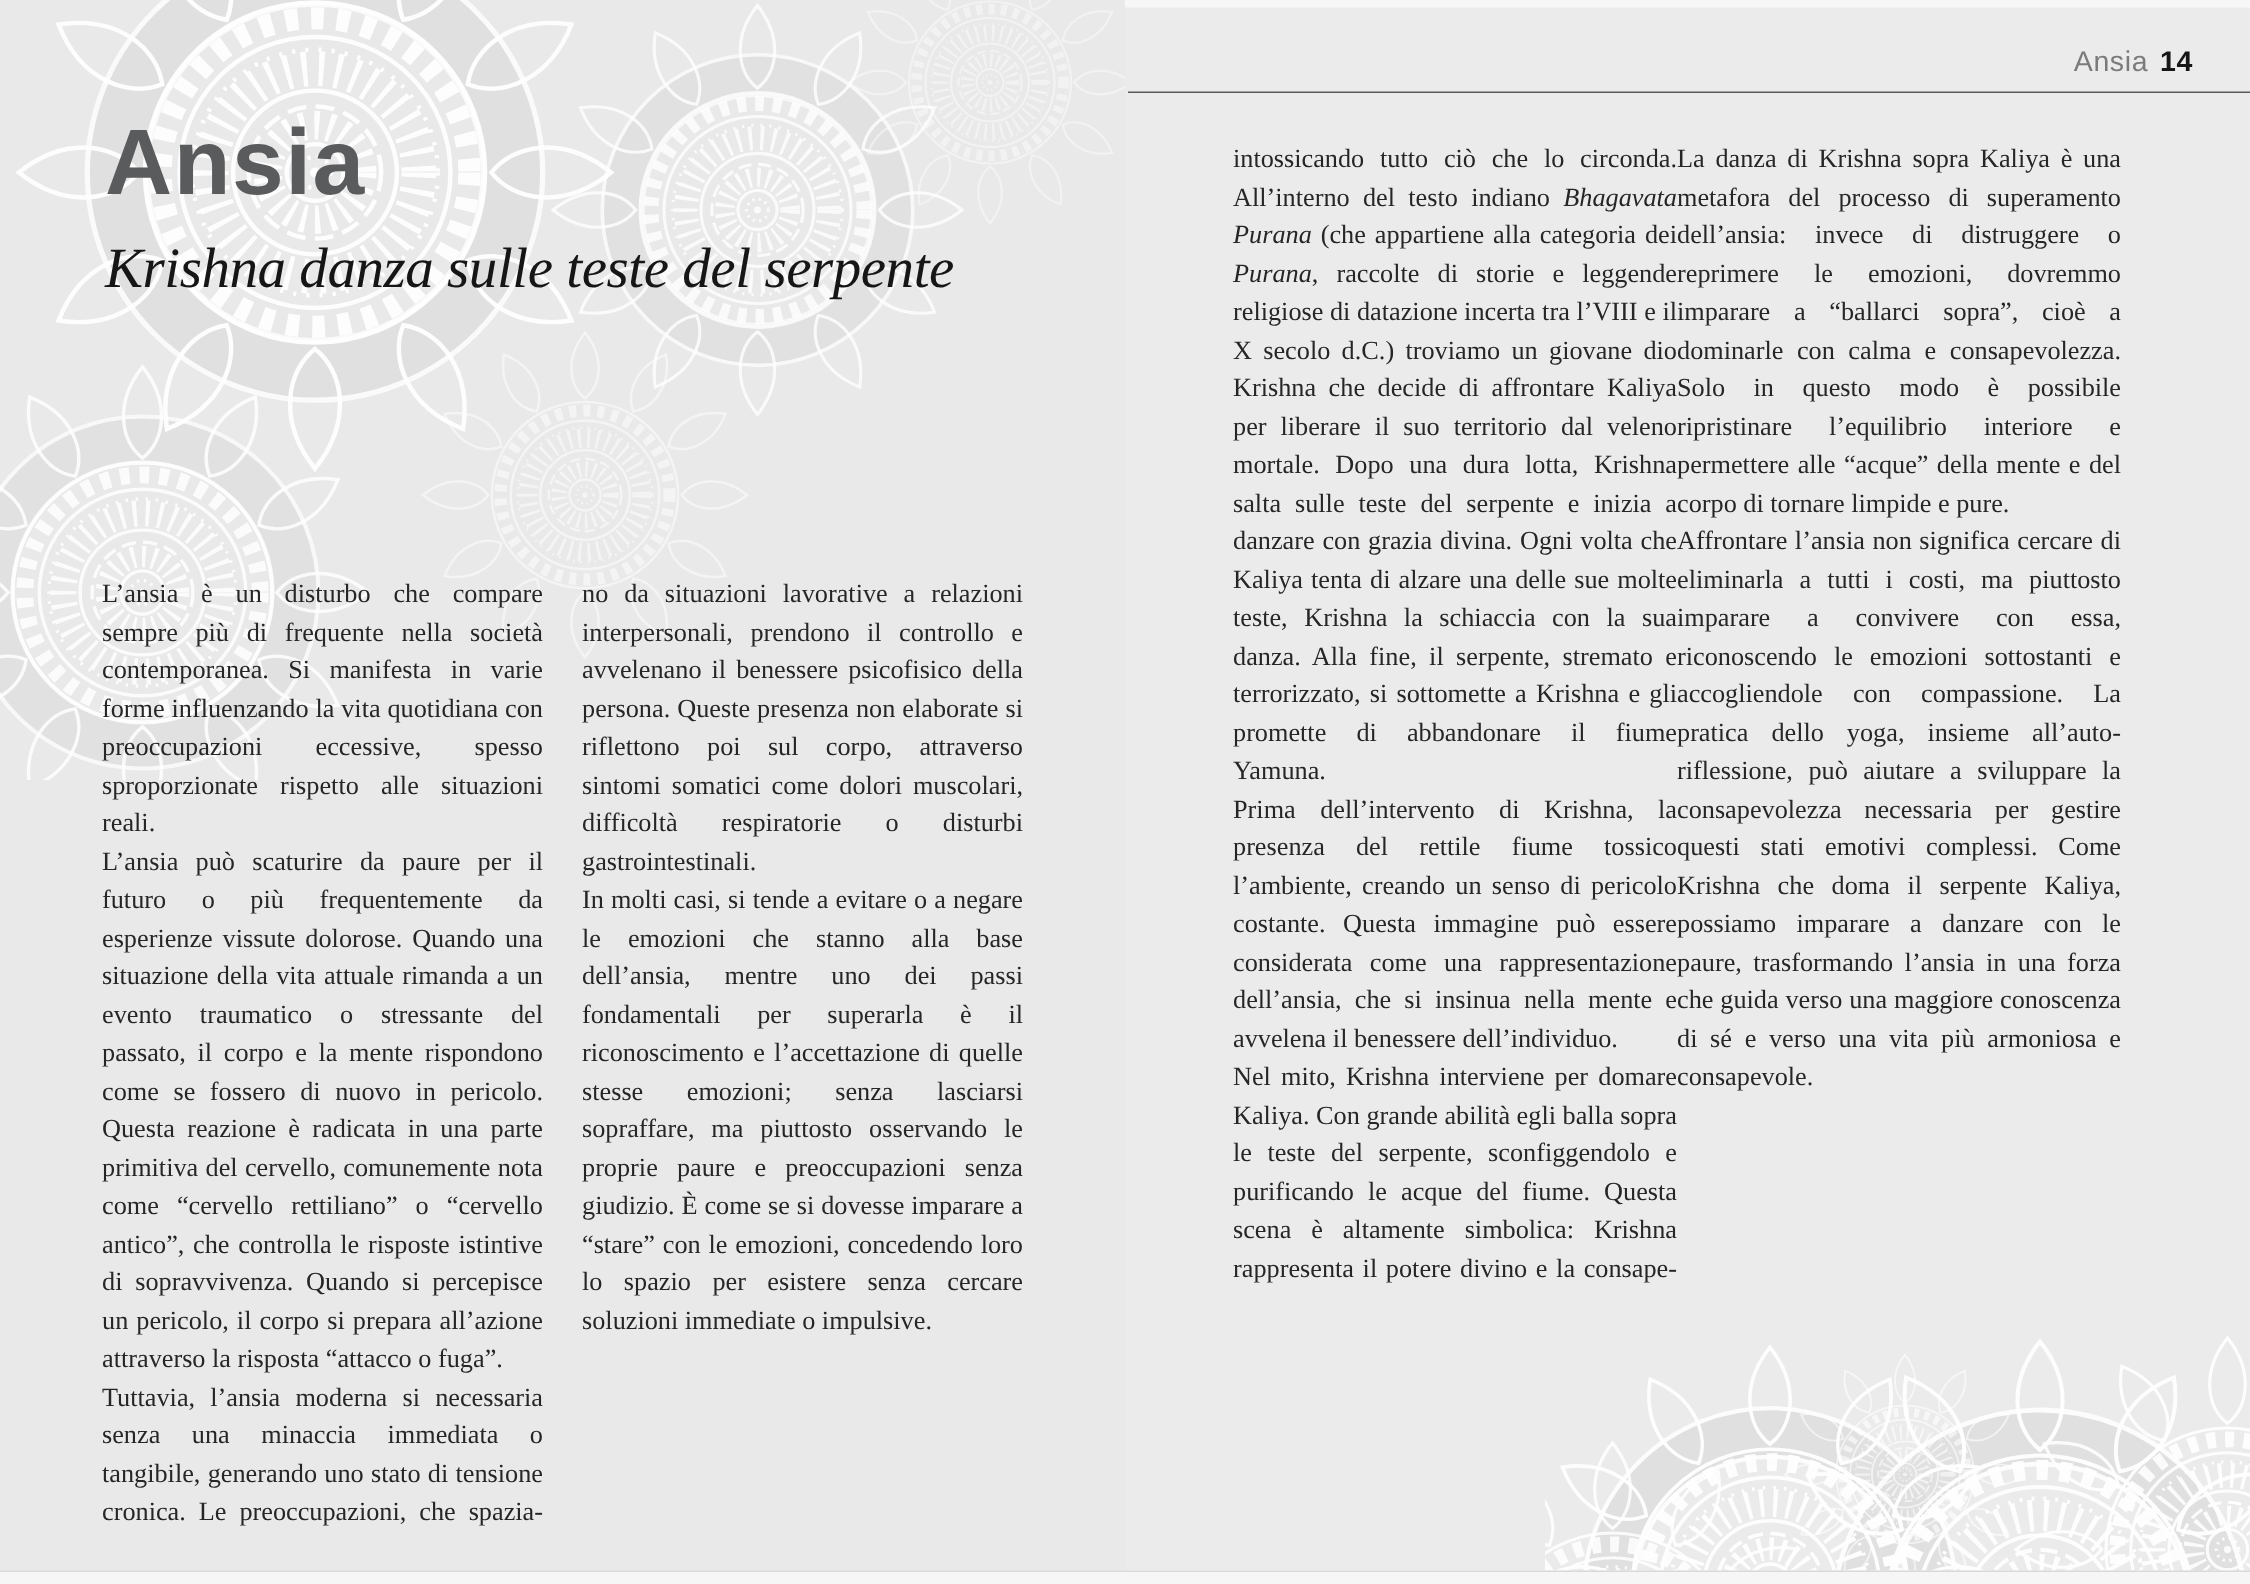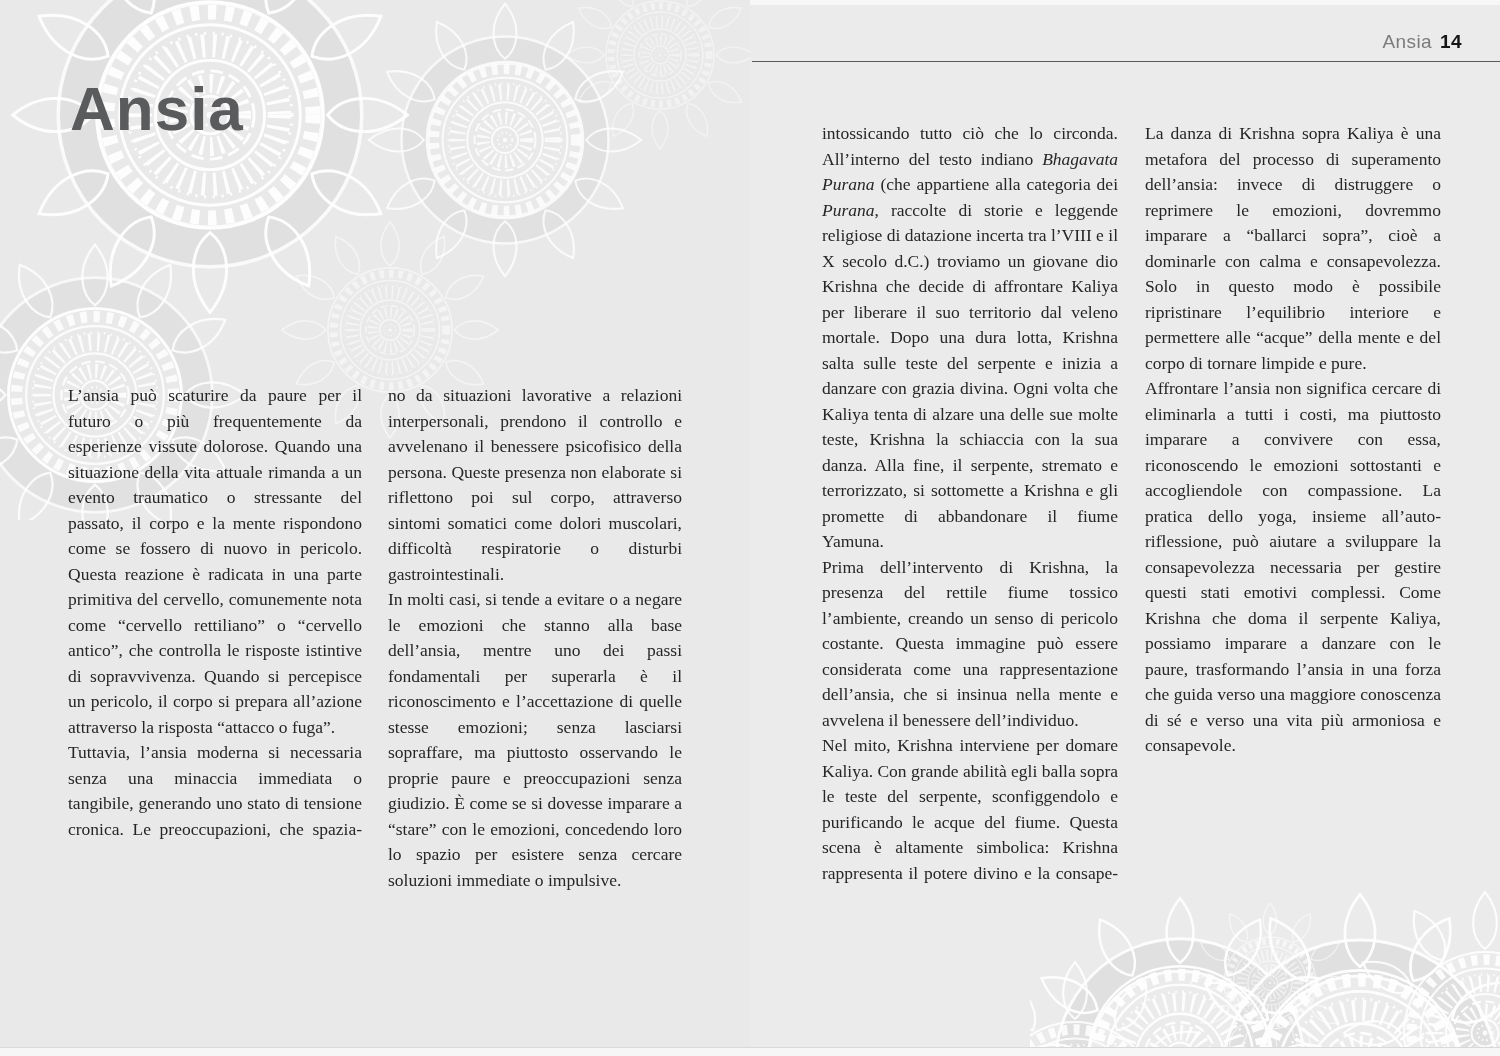--- a/index.html
+++ b/index.html
@@ -47,21 +47,21 @@
   }
   .runhead .pagenum{font-weight:700;color:#161616;margin-left:8px;}
   .runrule{
     position:absolute;top:61px;left:2px;right:0;height:0;
     border-top:1.6px solid #5a5a5a;z-index:3;
   }
 
   
   .columns{position:absolute;display:flex;z-index:3;}
   .columns.lp{left:68px;top:383px;gap:26px;}
-  .columns.rp{left:72px;top:93px;gap:27px;margin-top:28px;}
+  .columns.rp{left:72px;top:93px;}
   .col{width:294px;}
   .columns.rp .col{width:296px;}
   .par{
     margin:0;font-size:17.5px;line-height:25.5px;color:#262626;
     text-align:justify;
   }
   .par.flow{text-align-last:justify;}
   .it{font-style:italic;}
 </style>
 </head>
@@ -111,23 +111,25 @@
       <use href="#grayring" transform="translate(505,140) scale(1.5)" opacity="0.7"></use>
       <use href="#grayring" transform="translate(95,395) scale(1.7)" opacity="0.7"></use>
       <use href="#mandala" transform="translate(210,115) scale(2.1)" opacity="0.95"></use>
       <use href="#mandala" transform="translate(505,140) scale(1.45)" opacity="0.8"></use>
       <use href="#mandala" transform="translate(95,395) scale(1.6)" opacity="0.85"></use>
       <use href="#mandala" transform="translate(390,330) scale(1.15)" opacity="0.5"></use>
       <use href="#mandala" transform="translate(660,55) scale(1.0)" opacity="0.45"></use>
     </svg>
 
     <h1 class="title">Ansia</h1>
+    <p class="subtitle">Krishna danza sulle teste del serpente</p>
 
     <div class="columns lp">
       <div class="col">
+          <p class="par"><span>L’ansia è un disturbo che compare sempre più di frequente nella società contemporanea. Si manifesta in varie forme influenzando la vita quotidiana con preoccupazioni eccessive, spesso sproporzionate rispetto alle situazioni reali.</span></p>
           <p class="par"><span>L’ansia può scaturire da paure per il futuro o più frequentemente da esperienze vissute dolorose. Quando una situazione della vita attuale rimanda a un evento traumatico o stressante del passato, il corpo e la mente rispondono come se fossero di nuovo in pericolo. Questa reazione è radicata in una parte primitiva del cervello, comunemente nota come “cervello rettiliano” o “cervello antico”, che controlla le risposte istintive di sopravvivenza. Quando si percepisce un pericolo, il corpo si prepara all’azione attraverso la risposta “attacco o fuga”.</span></p>
           <p class="par flow"><span>Tuttavia, l’ansia moderna si necessaria senza una minaccia immediata o tangibile, generando uno stato di tensione cronica. Le preoccupazioni, che spazia-</span></p>
         </div>
       <div class="col">
           <p class="par"><span>no da situazioni lavorative a relazioni interpersonali, prendono il controllo e avvelenano il benessere psicofisico della persona. Queste presenza non elaborate si riflettono poi sul corpo, attraverso sintomi somatici come dolori muscolari, difficoltà respiratorie o disturbi gastrointestinali.</span></p>
           <p class="par"><span>In molti casi, si tende a evitare o a negare le emozioni che stanno alla base dell’ansia, mentre uno dei passi fondamentali per superarla è il riconoscimento e l’accettazione di quelle stesse emozioni; senza lasciarsi sopraffare, ma piuttosto osservando le proprie paure e preoccupazioni senza giudizio. È come se si dovesse imparare a “stare” con le emozioni, concedendo loro lo spazio per esistere senza cercare soluzioni immediate o impulsive.</span></p>
         </div>
     </div>
   </div>
 

